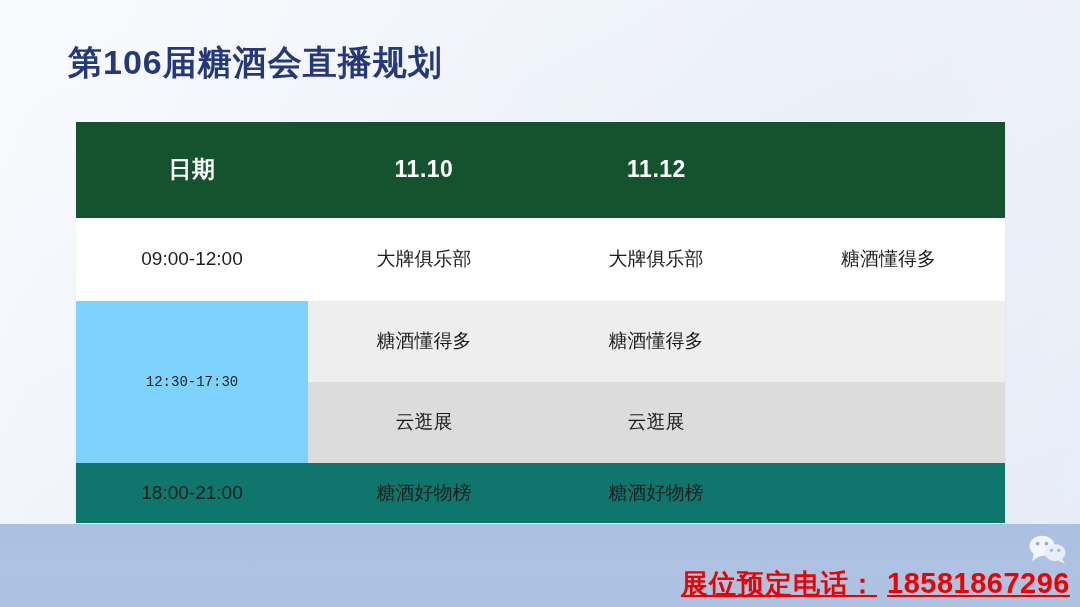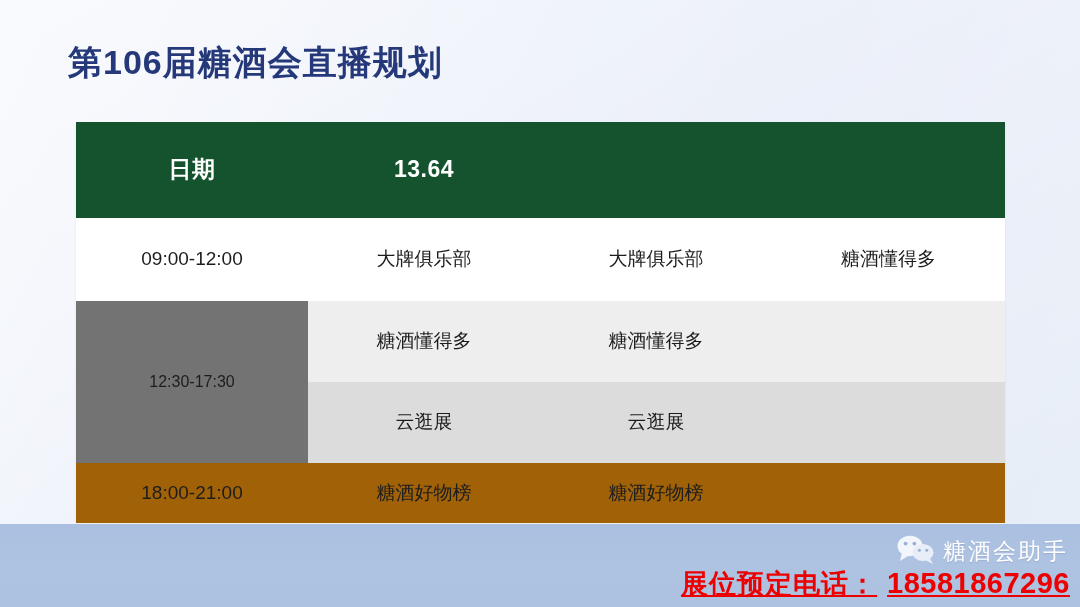--- a/index.html
+++ b/index.html
@@ -64,29 +64,30 @@
     color:#1d1d1d;
     text-align:center;
     line-height:1.2;
   }
   .c1 { width:232px; flex:0 0 232px; }
   .c2 { width:232px; flex:0 0 232px; }
   .c3 { width:232px; flex:0 0 232px; }
   .c4 { width:233px; flex:0 0 233px; }
 
   .row-white { height:83px; background:#ffffff;align-items:center; }
-  .row-grey  { height:60px; background:#a16207; }
+  .row-grey  { height:60px; background:#0f766e; }
 
   
   .merge-block { display:flex; width:100%; height:162px; background:#eeeeee; }
   .merge-label {
     width:232px; flex:0 0 232px;
     display:flex; align-items:center; justify-content:center;
-    font-size:16px; color:#1d1d1d;
-    background:#737373;
+    font-size:14px; color:#1d1d1d;
+    background:#7dd3fc;
+    font-family:Liberation Mono, monospace;
   }
   .merge-right { flex:1 1 auto; display:flex; flex-direction:column; }
   .sub-row { display:flex; width:100%; height:81px; }
   .sub-row.plain { background:#eeeeee; }
   .sub-row.highlight { background:#dcdcdc; }
   .sub-row .cell { font-size:19px; }
 
   
   #bottom-band {
     position:absolute;
@@ -128,21 +129,22 @@
 <body>
 
 <div id="slide">
 
   <div id="title">第106届糖酒会直播规划</div>
 
   <div id="schedule-table">
 
     <div class="t-row t-head">
       <div class="cell c1">日期</div>
-      <div class="cell c2">13.64</div>
+      <div class="cell c2">11.10</div>
+      <div class="cell c4">11.12</div>
     </div>
 
     <div class="t-row row-white">
       <div class="cell c1">09:00-12:00</div>
       <div class="cell c2">大牌俱乐部</div>
       <div class="cell c3">大牌俱乐部</div>
       <div class="cell c4">糖酒懂得多</div>
     </div>
 
     <div class="merge-block">
@@ -182,21 +184,20 @@
             <polygon points="34,24.5 37,30 30,26.5" fill="#e8eef8"></polygon>
           </g>
           <g fill="#9bb0d6">
             <circle cx="9.6" cy="9.6" r="1.9"></circle>
             <circle cx="18.4" cy="9.6" r="1.9"></circle>
             <circle cx="23.4" cy="16.2" r="1.55"></circle>
             <circle cx="30.8" cy="16.2" r="1.55"></circle>
           </g>
         </svg>
       </span>
-      <span class="wx-text">糖酒会助手</span>
     </div>
 
     <div id="phone-line">
       <span class="ph-label">展位预定电话：</span>
       <span class="ph-number">18581867296</span>
     </div>
 
   </div>
 
 </div>

